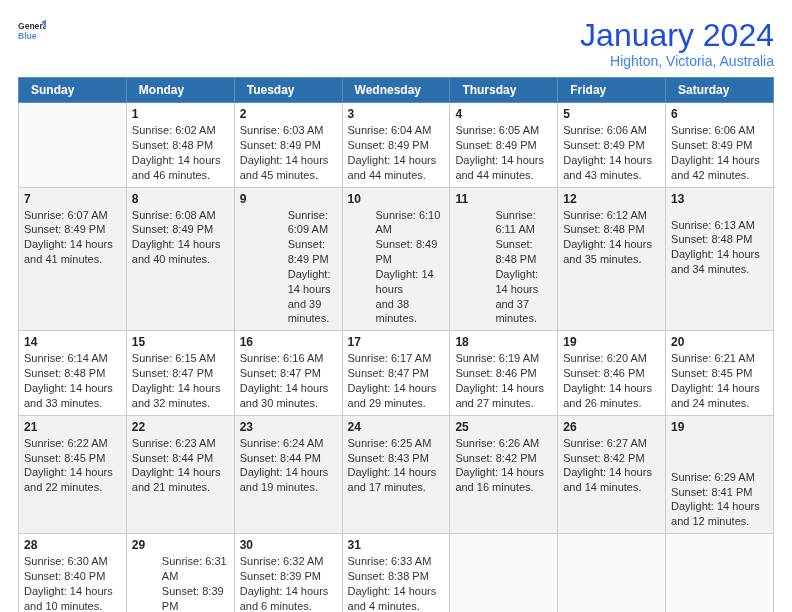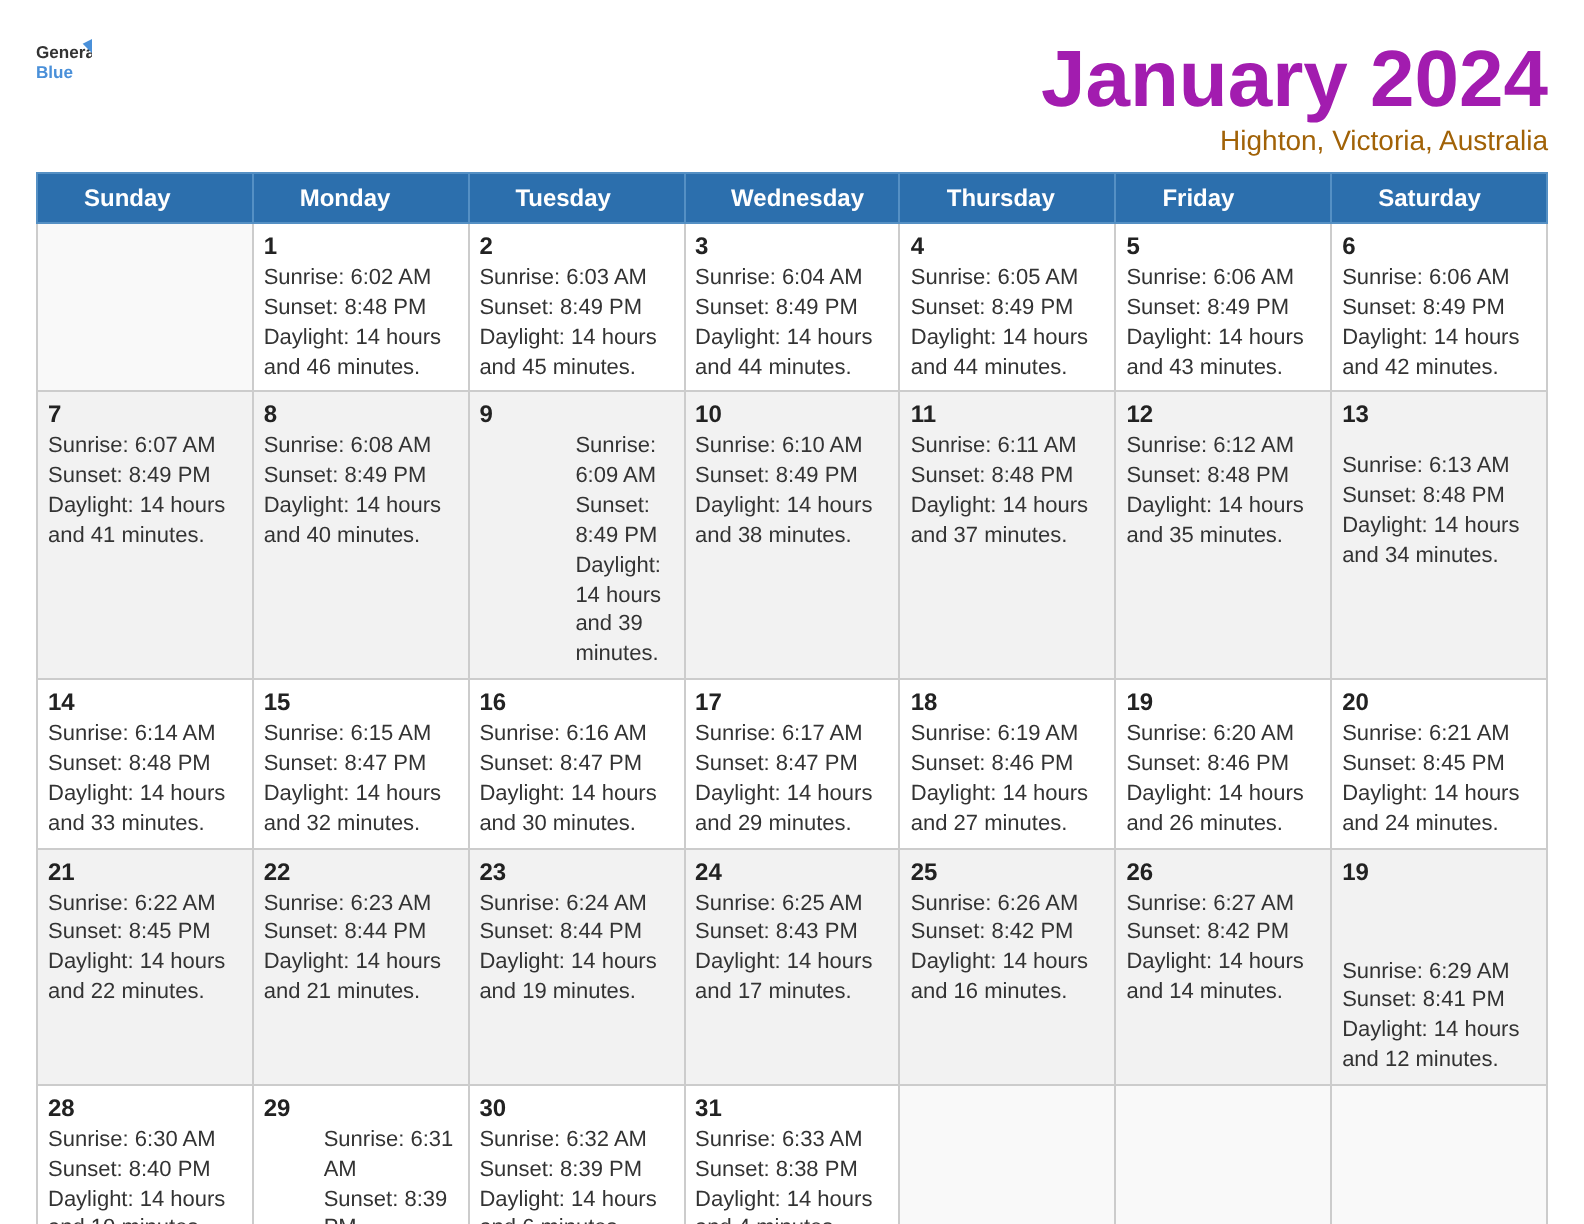--- a/index.html
+++ b/index.html
@@ -29,41 +29,41 @@
       gap: 2px;
     }
     .logo-icon {
       width: 28px;
       height: 28px;
     }
     .title-block {
       text-align: right;
     }
     .main-title {
-      font-size: 40px;
-      font-weight: bold;
-      color: #a21caf;
+      font-size: 32px;
+      font-weight: normal;
+      color: #1d4ed8;
       line-height: 1.1;
     }
     .subtitle {
       font-size: 14px;
-      color: #a16207;
+      color: #3b82f6;
     }
     .calendar {
       flex: 1;
       border: 1px solid #ccc;
       border-collapse: collapse;
       width: 100%;
       table-layout: fixed;
     }
     .calendar th {
       background: #2c6fad;
       color: #fff;
       text-align: left;
-      padding: 5px 23px;
+      padding: 5px 12px;
       font-size: 12px;
       font-weight: bold;
       border: 1px solid #5590c4;
     }
     .calendar td {
       border: 1px solid #ccc;
       vertical-align: top;
       padding: 4px 5px;
       font-size: 10px;
       color: #333;
@@ -180,28 +180,28 @@
           </td>
           <td>
             <span class="day-num">9</span>
             <div class="day-info" style="white-space: pre-line; margin-left: 48px;">Sunrise: 6:09 AM
 Sunset: 8:49 PM
 Daylight: 14 hours
 and 39 minutes.</div>
           </td>
           <td>
             <span class="day-num">10</span>
-            <div class="day-info" style="white-space: pre-line;">Sunrise: 6:10 AM
+            <div class="day-info" style="white-space: pre-line; margin-left: 28px;">Sunrise: 6:10 AM
 Sunset: 8:49 PM
 Daylight: 14 hours
 and 38 minutes.</div>
           </td>
           <td>
             <span class="day-num">11</span>
-            <div class="day-info" style="white-space: pre-line;">Sunrise: 6:11 AM
+            <div class="day-info" style="white-space: pre-line; margin-left: 40px;">Sunrise: 6:11 AM
 Sunset: 8:48 PM
 Daylight: 14 hours
 and 37 minutes.</div>
           </td>
           <td>
             <span class="day-num">12</span>
             <div class="day-info" style="white-space: pre-line;">Sunrise: 6:12 AM
 Sunset: 8:48 PM
 Daylight: 14 hours
 and 35 minutes.</div>

